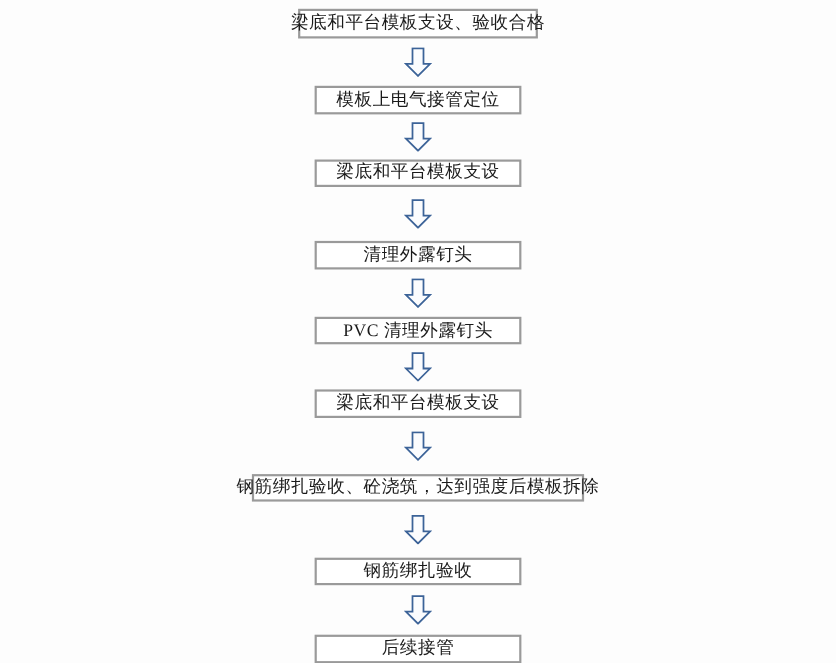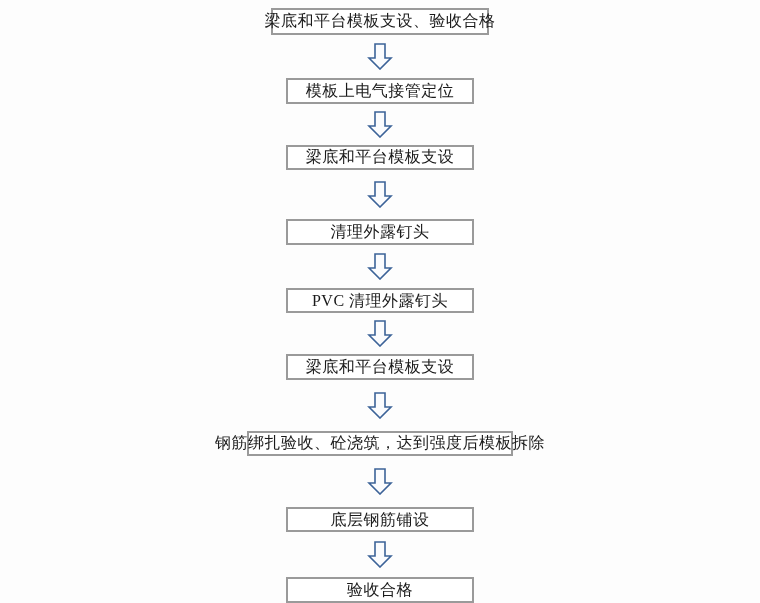--- a/index.html
+++ b/index.html
@@ -31,21 +31,21 @@
     justify-content: center;
     color: #1a1a1a;
     font-size: 16px;
     line-height: 1;
     letter-spacing: 0.5px;
     white-space: nowrap;
     text-align: center;
   }
   .node.w-wide   { width: 218px; height: 41px; }
   .node.w-normal { width: 188px; height: 38px; }
-  .node.w-xwide  { width: 266px; height: 37px; }
+  .node.w-xwide  { width: 302px; height: 37px; }
 
   .connector {
     width: 26px;
     height: 27px;
     display: block;
   }
   .connector svg {
     display: block;
     width: 26px;
     height: 27px;
@@ -129,25 +129,25 @@
     <span>钢筋绑扎验收、砼浇筑，达到强度后模板拆除</span>
   </div>
 
   <div class="connector" style="margin:12px 0 12px 0;">
     <svg viewBox="0 0 26 27" xmlns="http://www.w3.org/2000/svg" aria-hidden="true">
       <polygon class="arrow-body" points="8,1 18,1 18,15 24,15 13,26 2,15 8,15"></polygon>
     </svg>
   </div>
 
   <div class="node w-normal">
-    <span>底层钢筋铺设</span>
+    <span>钢筋绑扎验收</span>
   </div>
 
   <div class="connector" style="margin:9px 0 9px 0;">
     <svg viewBox="0 0 26 27" xmlns="http://www.w3.org/2000/svg" aria-hidden="true">
       <polygon class="arrow-body" points="8,1 18,1 18,15 24,15 13,26 2,15 8,15"></polygon>
     </svg>
   </div>
 
   <div class="node w-normal">
-    <span>验收合格</span>
+    <span>后续接管</span>
   </div>
 </div>
 
 </body></html>

